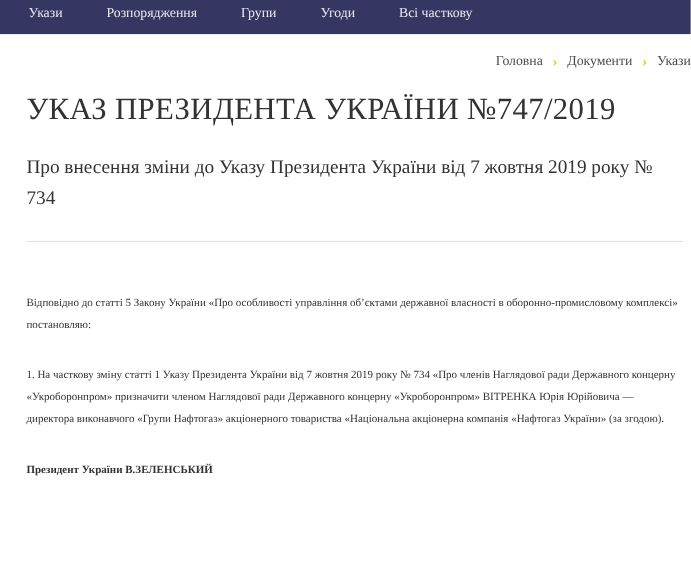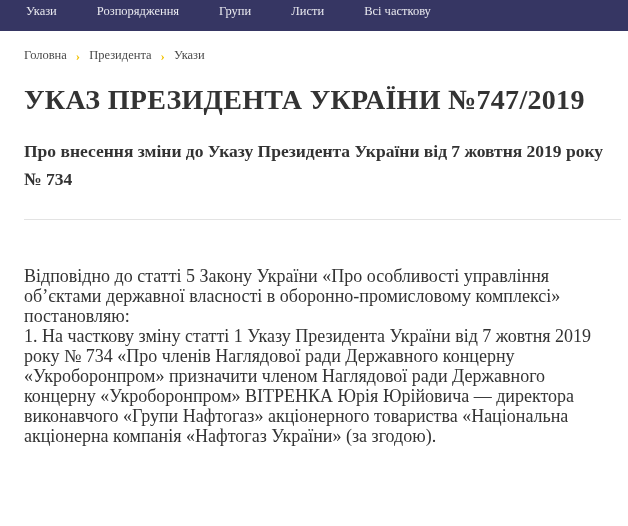--- a/index.html
+++ b/index.html
@@ -24,89 +24,91 @@
     color: #e9e9ef;
     font-size: 12.5px;
     line-height: 16px;
     text-decoration: none;
     white-space: nowrap;
     cursor: pointer;
   }
 
   
   .breadcrumb {
-    margin: 17px 0 0 24px;
+    margin: 17px 0 0 11px;
     font-size: 12.5px;
     color: #4a4a4a;
     display: flex;
     align-items: center;
     gap: 9px;
+    justify-content: flex-end;
   }
   .breadcrumb a {
     color: #4a4a4a;
     text-decoration: none;
     cursor: pointer;
   }
   .crumb-sep {
     color: #f2c200;
     font-weight: bold;
     font-size: 13px;
     line-height: 1;
   }
 
   
   .doc {
     margin: 0 7px 0 24px;
   }
   .doc-title {
     margin-top: 21px;
     font-size: 28px;
-    font-weight: bold;
+    font-weight: normal;
     letter-spacing: 0.3px;
     color: #333333;
     line-height: 32px;
   }
   .doc-subtitle {
     margin-top: 21px;
     font-size: 17.5px;
-    font-weight: bold;
+    font-weight: normal;
     line-height: 28px;
     color: #333333;
     max-width: 582px;
   }
   .divider {
     border: none;
     border-top: 1px solid #e3e3e3;
     margin-top: 26px;
   }
-  .doc-body { max-width: 593px; font-size: 18px; line-height: 20px; }
-  .doc-body p { margin-top: 0; }
+  .doc-body { max-width: 593px; font-size: 10px; line-height: 20px; }
+  .doc-body p { margin-top: 26px; }
   .doc-body p.first { margin-top: 46px; }
   .doc-body p.signature { font-weight: bold; }
 </style>
 </head>
 <body>
 
 <nav class="topnav">
   <a class="nav-item">Укази</a>
   <a class="nav-item">Розпорядження</a>
   <a class="nav-item">Групи</a>
-  <a class="nav-item">Листи</a>
+  <a class="nav-item">Угоди</a>
   <a class="nav-item">Всі часткову</a>
 </nav>
 
 <div class="breadcrumb">
   <a>Головна</a>
   <span class="crumb-sep">›</span>
-  <a>Президента</a>
+  <a>Документи</a>
   <span class="crumb-sep">›</span>
   <a>Укази</a>
 </div>
 
 <main class="doc">
   <h1 class="doc-title">УКАЗ ПРЕЗИДЕНТА УКРАЇНИ №747/2019</h1>
   <h2 class="doc-subtitle">Про внесення зміни до Указу Президента України від 7 жовтня 2019 року № 734</h2>
   <hr class="divider">
   <div class="doc-body">
     <p class="first">Відповідно до статті 5 Закону України «Про особливості управління об’єктами державної власності в оборонно-промисловому комплексі» постановляю:</p>
     <p>1. На часткову зміну статті 1 Указу Президента України від 7 жовтня 2019 року № 734 «Про членів Наглядової ради Державного концерну «Укроборонпром» призначити членом Наглядової ради Державного концерну «Укроборонпром» ВІТРЕНКА Юрія Юрійовича — директора виконавчого «Групи Нафтогаз» акціонерного товариства «Національна акціонерна компанія «Нафтогаз України» (за згодою).</p>
+    <p class="signature">Президент України В.ЗЕЛЕНСЬКИЙ</p>
   </div>
 </main>
 
 </body></html>

